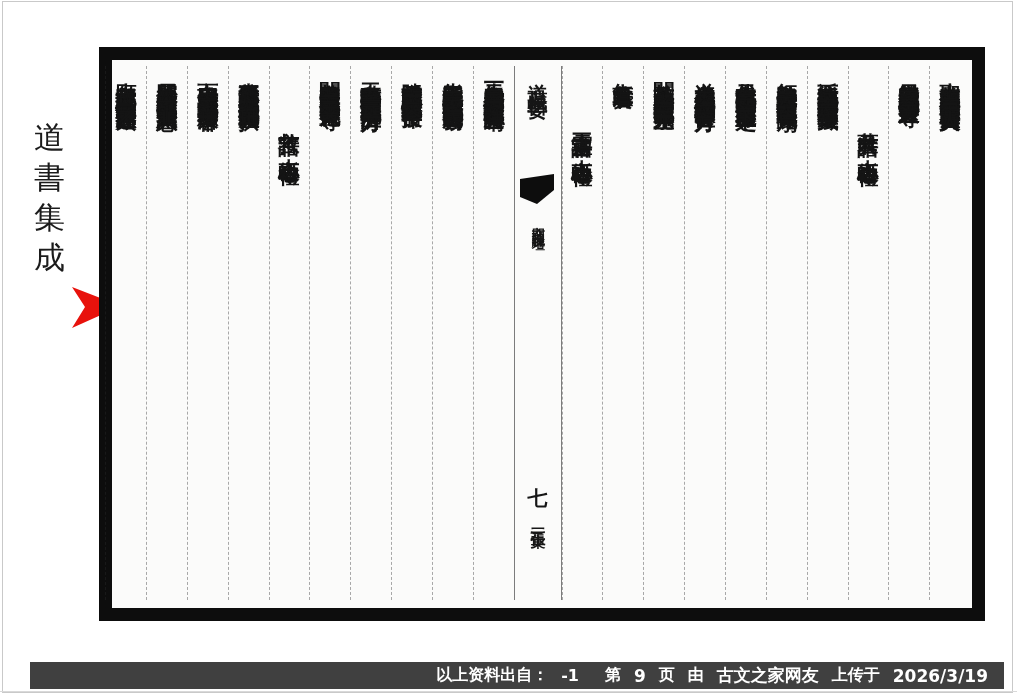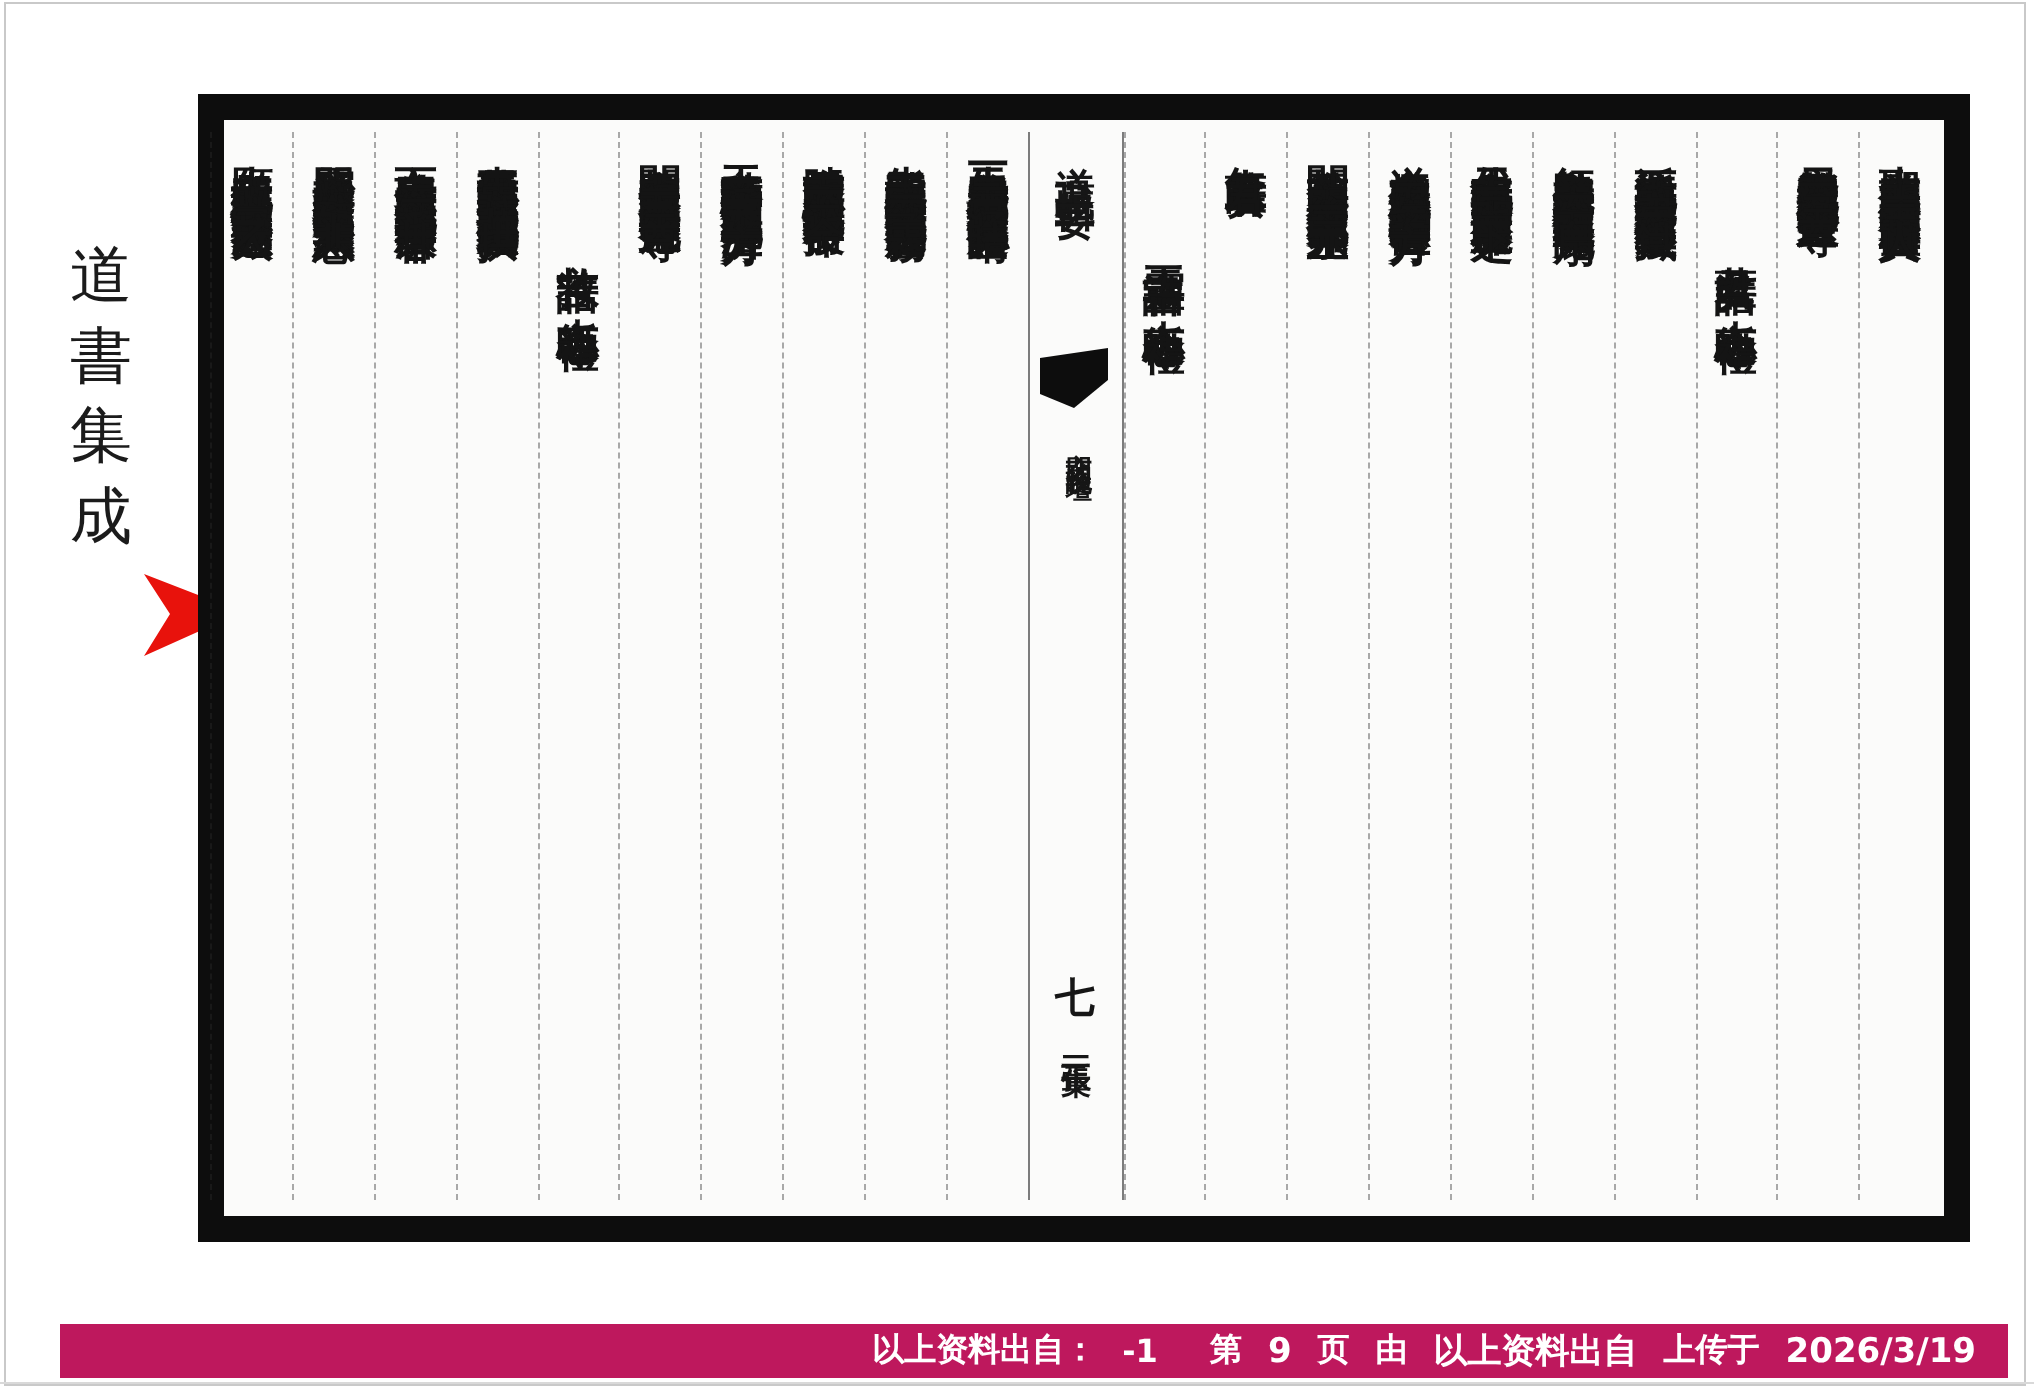--- a/index.html
+++ b/index.html
@@ -37,21 +37,21 @@
   .fold > span{position:absolute;left:50%;transform:translateX(-50%);
     writing-mode:vertical-rl;white-space:nowrap;color:#161616;}
   .fold-title{top:2px;font-size:20px;letter-spacing:6px;font-weight:700;}
   .fold-fish{position:absolute;left:5px;top:108px;}
   .fold-book{top:150px;font-size:13px;letter-spacing:2px;font-weight:700;}
   .fold-page{top:406px;font-size:20px;font-weight:700;}
   .fold-vol{top:450px;font-size:15px;letter-spacing:3px;font-weight:700;}
   .fold-mark{top:528px;font-size:12px;color:#444;font-weight:400;}
   
   .footer{position:absolute;left:30px;top:662px;width:974px;height:27px;
-    background:#be185d;color:#ffffff;
+    background:#404040;color:#ffffff;
     font-family:"DejaVu Sans","Liberation Sans",sans-serif;
     font-size:16px;font-weight:600;
     display:flex;align-items:center;justify-content:flex-end;
     box-sizing:border-box;padding-right:16px;white-space:nowrap;}
   .footer span{margin-left:13px;}
   .footer span.g-lg{margin-left:26px;}
   .footer span.em{font-weight:800;font-size:17px;}
   
   .bottom-line{position:absolute;left:0;top:691px;width:1017px;height:1px;
     background:#d9d9d9;}
@@ -104,18 +104,18 @@
   </div>
 </div>
 
 <div class="footer">
   <span>以上资料出自：</span>
   <span>-1</span>
   <span class="g-lg">第</span>
   <span class="em">9</span>
   <span>页</span>
   <span>由</span>
-  <span class="em">以上资料出自</span>
+  <span class="em">古文之家网友</span>
   <span>上传于</span>
   <span class="em">2026/3/19</span>
 </div>
 
 <div class="bottom-line"></div>
 
 </body></html>

